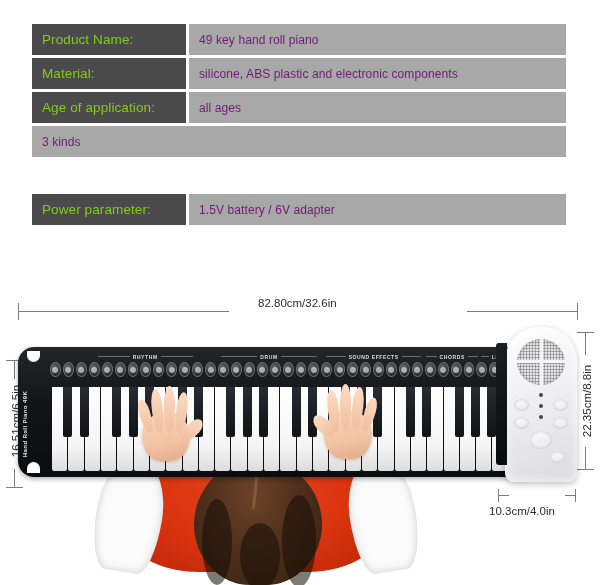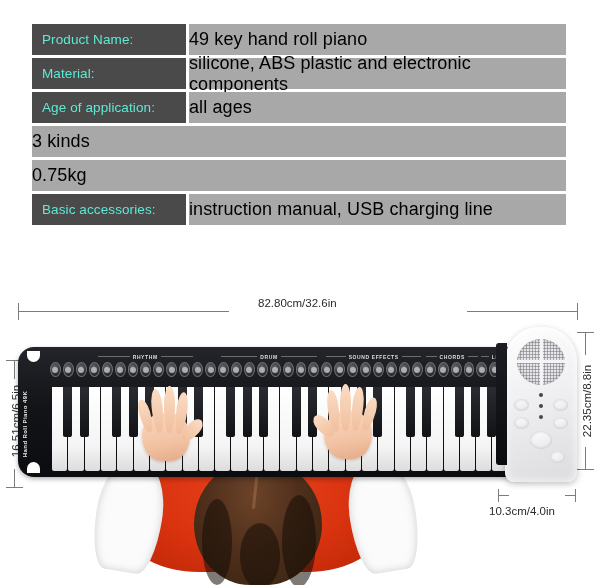--- a/index.html
+++ b/index.html
@@ -9,28 +9,28 @@
     position:relative;
   }
 
   
   #spec-table{
     position:absolute;left:32px;top:24px;width:534px;
     display:flex;flex-direction:column;gap:3px;
   }
   .spec-row{display:flex;gap:3px;height:31px;}
   .spec-label{
-    width:154px;flex:0 0 154px;background:#4a4a4a;color:#5eead4;
+    width:154px;flex:0 0 154px;background:#4a4a4a;color:#84cc16;
     display:flex;align-items:center;padding-left:10px;box-sizing:border-box;
     font-size:13.5px;letter-spacing:.1px;
   }
   .spec-value{
-    flex:1;background:#a8a8a8;color:#000000;
-    display:flex;align-items:center;box-sizing:border-box;
-    font-size:18px;letter-spacing:.1px;
+    flex:1;background:#a8a8a8;color:#701a75;
+    display:flex;align-items:center;padding-left:10px;box-sizing:border-box;
+    font-size:12px;letter-spacing:.1px;
   }
 
   
   .dim-text{position:absolute;font-size:11.5px;color:#2b2b2b;white-space:nowrap;}
 
   #dim-width-wrap{position:absolute;left:18px;top:303px;width:560px;height:18px;}
   #dim-width-wrap .cap{position:absolute;top:0;width:1px;height:17px;background:#7c7c7c;}
   #dim-width-wrap .cap.l{left:0;}
   #dim-width-wrap .cap.r{right:0;}
   #dim-width-wrap .bar{position:absolute;top:8px;height:1px;background:#7c7c7c;}
@@ -213,25 +213,24 @@
     <div class="spec-value">silicone, ABS plastic and electronic components</div>
   </div>
   <div class="spec-row">
     <div class="spec-label">Age of application:</div>
     <div class="spec-value">all ages</div>
   </div>
   <div class="spec-row">
     <div class="spec-value">3 kinds</div>
   </div>
   <div class="spec-row">
-    <div class="spec-value">0.75kg</div>
   </div>
   <div class="spec-row">
-    <div class="spec-label">Basic accessories:</div>
-    <div class="spec-value">instruction manual, USB charging line</div>
+    <div class="spec-label">Power parameter:</div>
+    <div class="spec-value">1.5V battery / 6V adapter</div>
   </div>
 </div>
 
 <div id="dim-width-wrap">
   <div class="cap l"></div>
   <div class="bar l"></div>
   <div class="bar r"></div>
   <div class="cap r"></div>
 </div>
 <div class="dim-text" id="dim-width-label">82.80cm/32.6in</div>

